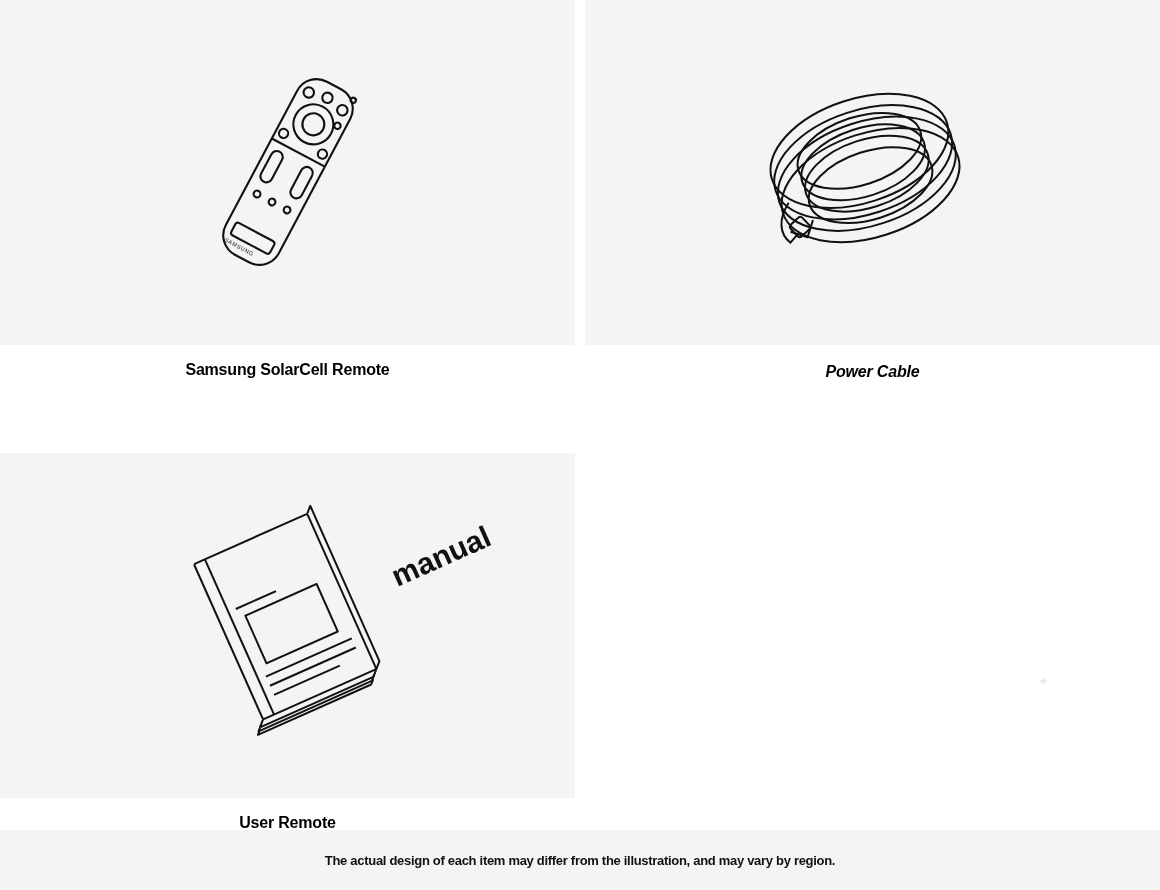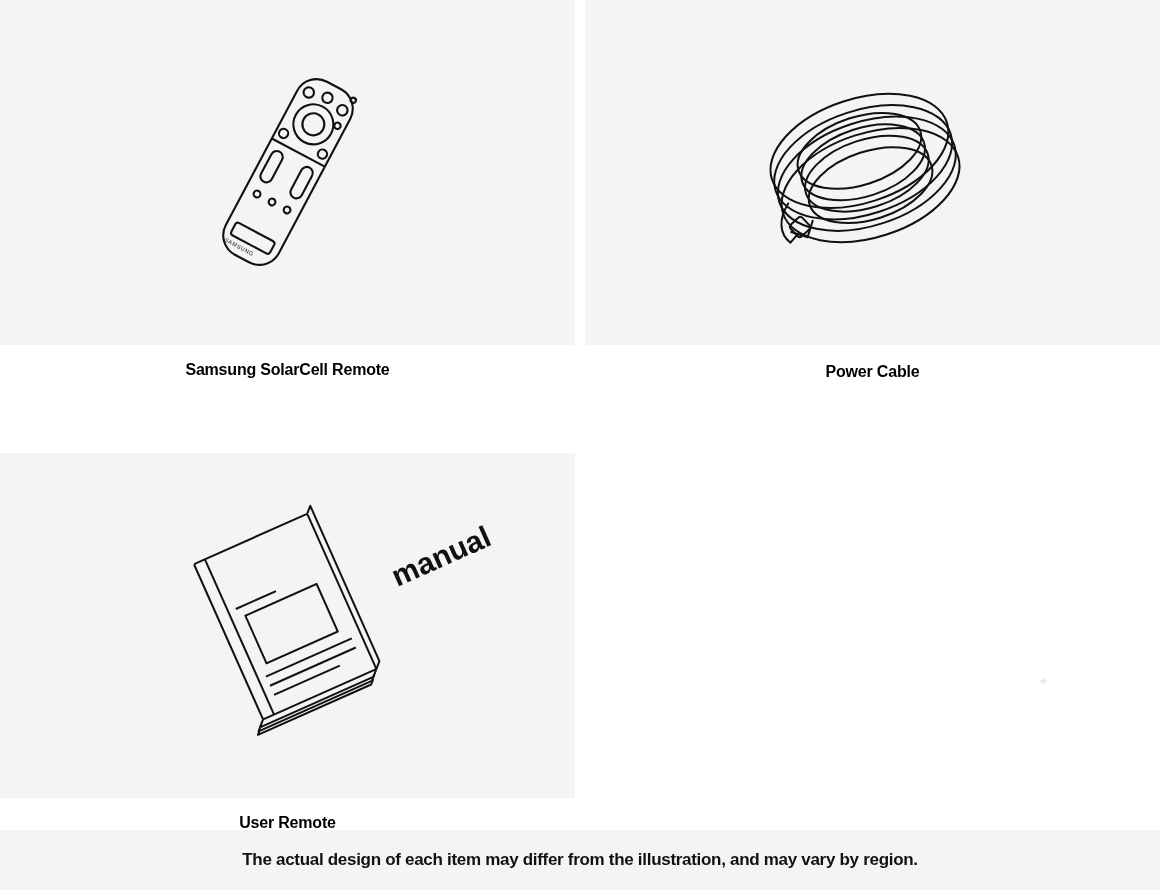--- a/index.html
+++ b/index.html
@@ -23,21 +23,21 @@
     width: 1160px;
   }
   .row {
     display: flex;
     width: 1160px;
   }
   .cell {
     position: relative;
   }
   .cell.left  { width: 575px; }
-  .cell.right { width: 585px; margin-left: 10px; }
+  .cell.right { width: 585px; margin-left: 10px; font-style: italic; }
 
   .thumb {
     background: #f4f4f4;
     position: relative;
     overflow: hidden;
   }
   .cell.left  .thumb { width: 575px; height: 345px; }
   .cell.right .thumb { width: 575px; height: 345px; }
 
   .caption {
@@ -60,21 +60,21 @@
     left: 0;
     bottom: 0;
     width: 1160px;
     height: 60px;
     background: #f4f4f4;
     display: flex;
     align-items: center;
     justify-content: center;
   }
   .footnote span {
-    font-size: 17px;
+    font-size: 13px;
     font-weight: 700;
     color: #111111;
     letter-spacing: -0.3px;
   }
 
   
   .art {
     position: absolute;
     left: 0; top: 0;
     width: 100%; height: 100%;

